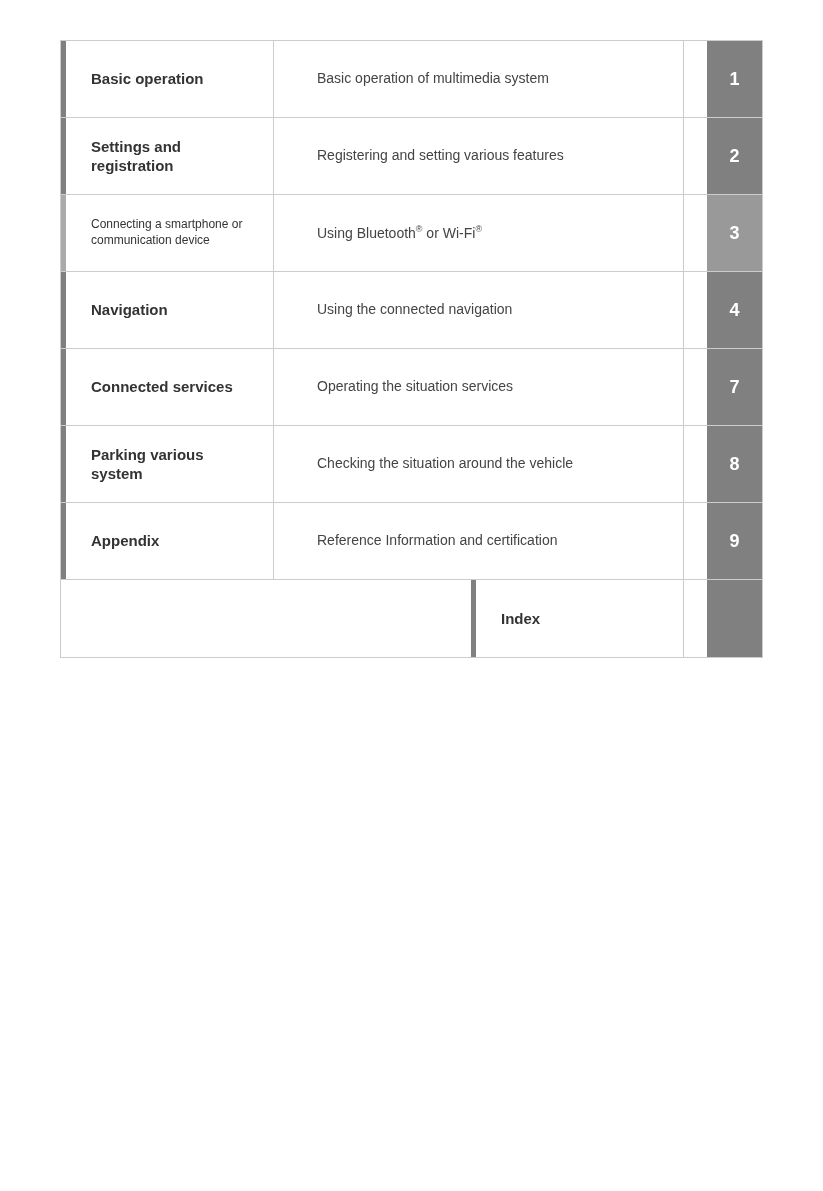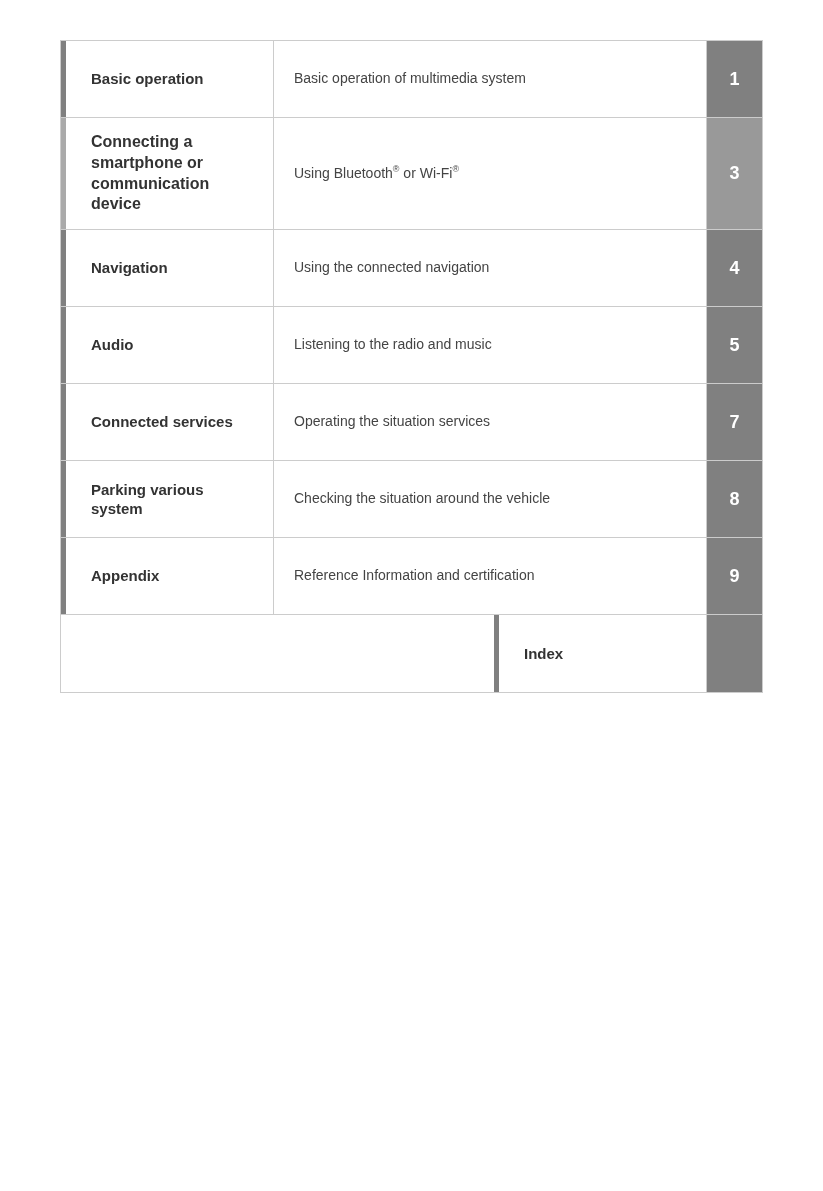--- a/index.html
+++ b/index.html
@@ -20,20 +20,21 @@
       width: 823px;
       min-height: 1191px;
       background: #ffffff;
       padding: 40px 60px 60px 60px;
     }
 
     .toc-row {
       display: flex;
       border-bottom: 1px solid #cccccc;
       min-height: 77px;
+      gap: 23px;
     }
 
     .toc-row:last-child {
       border-bottom: none;
     }
 
     .col-left {
       width: 213px;
       min-width: 213px;
       padding: 14px 14px 14px 20px;
@@ -58,22 +59,22 @@
 
     .left-label {
       font-size: 15px;
       font-weight: 600;
       color: #333333;
       line-height: 1.3;
       padding-left: 10px;
     }
 
     .left-label.small {
-      font-size: 16px;
-      font-weight: 700;
+      font-size: 12px;
+      font-weight: 400;
     }
 
     .col-middle {
       flex: 1;
       padding: 14px 20px;
       display: flex;
       align-items: center;
       border-right: 1px solid #cccccc;
     }
 
@@ -122,20 +123,32 @@
         <span class="left-label">Basic operation</span>
       </div>
       <div class="col-middle">
         <span class="middle-text">Basic operation of multimedia system</span>
       </div>
       <div class="col-right">
         <span class="chapter-number">1</span>
       </div>
     </div>
 
+    <div class="toc-row">
+      <div class="col-left">
+        <div class="accent-bar"></div>
+        <span class="left-label">Settings and registration</span>
+      </div>
+      <div class="col-middle">
+        <span class="middle-text">Registering and setting various features</span>
+      </div>
+      <div class="col-right">
+        <span class="chapter-number">2</span>
+      </div>
+    </div>
 
     <div class="toc-row">
       <div class="col-left">
         <div class="accent-bar light"></div>
         <span class="left-label small">Connecting a smartphone or communication device</span>
       </div>
       <div class="col-middle">
         <span class="middle-text">Using Bluetooth<sup>®</sup> or Wi-Fi<sup>®</sup></span>
       </div>
       <div class="col-right light">
@@ -149,32 +162,20 @@
         <span class="left-label">Navigation</span>
       </div>
       <div class="col-middle">
         <span class="middle-text">Using the connected navigation</span>
       </div>
       <div class="col-right">
         <span class="chapter-number">4</span>
       </div>
     </div>
 
-    <div class="toc-row">
-      <div class="col-left">
-        <div class="accent-bar"></div>
-        <span class="left-label">Audio</span>
-      </div>
-      <div class="col-middle">
-        <span class="middle-text">Listening to the radio and music</span>
-      </div>
-      <div class="col-right">
-        <span class="chapter-number">5</span>
-      </div>
-    </div>
 
 
     <div class="toc-row">
       <div class="col-left">
         <div class="accent-bar"></div>
         <span class="left-label">Connected services</span>
       </div>
       <div class="col-middle">
         <span class="middle-text">Operating the situation services</span>
       </div>

